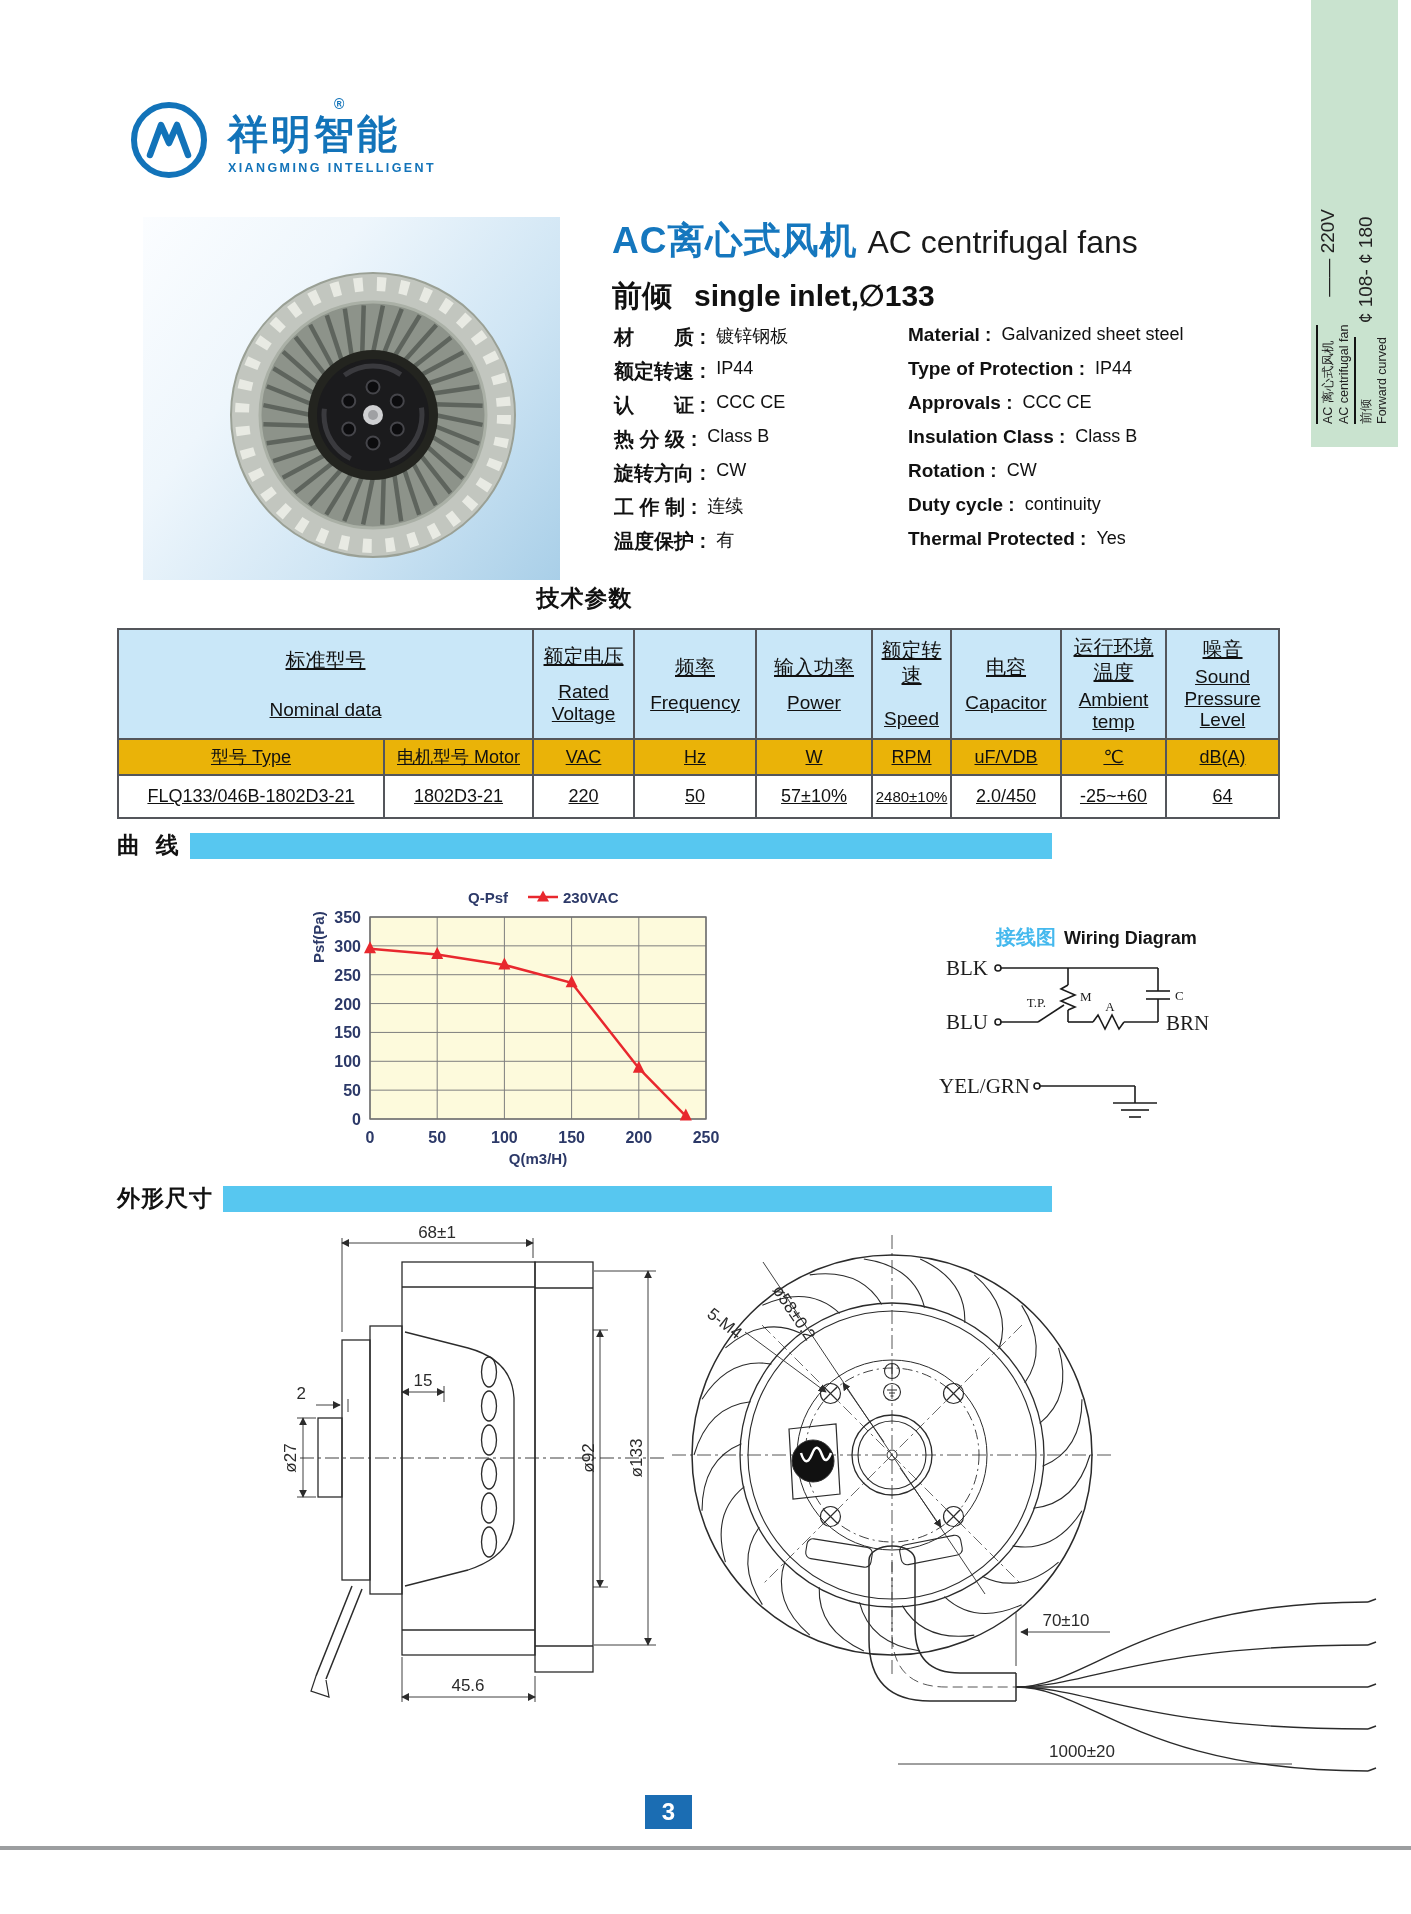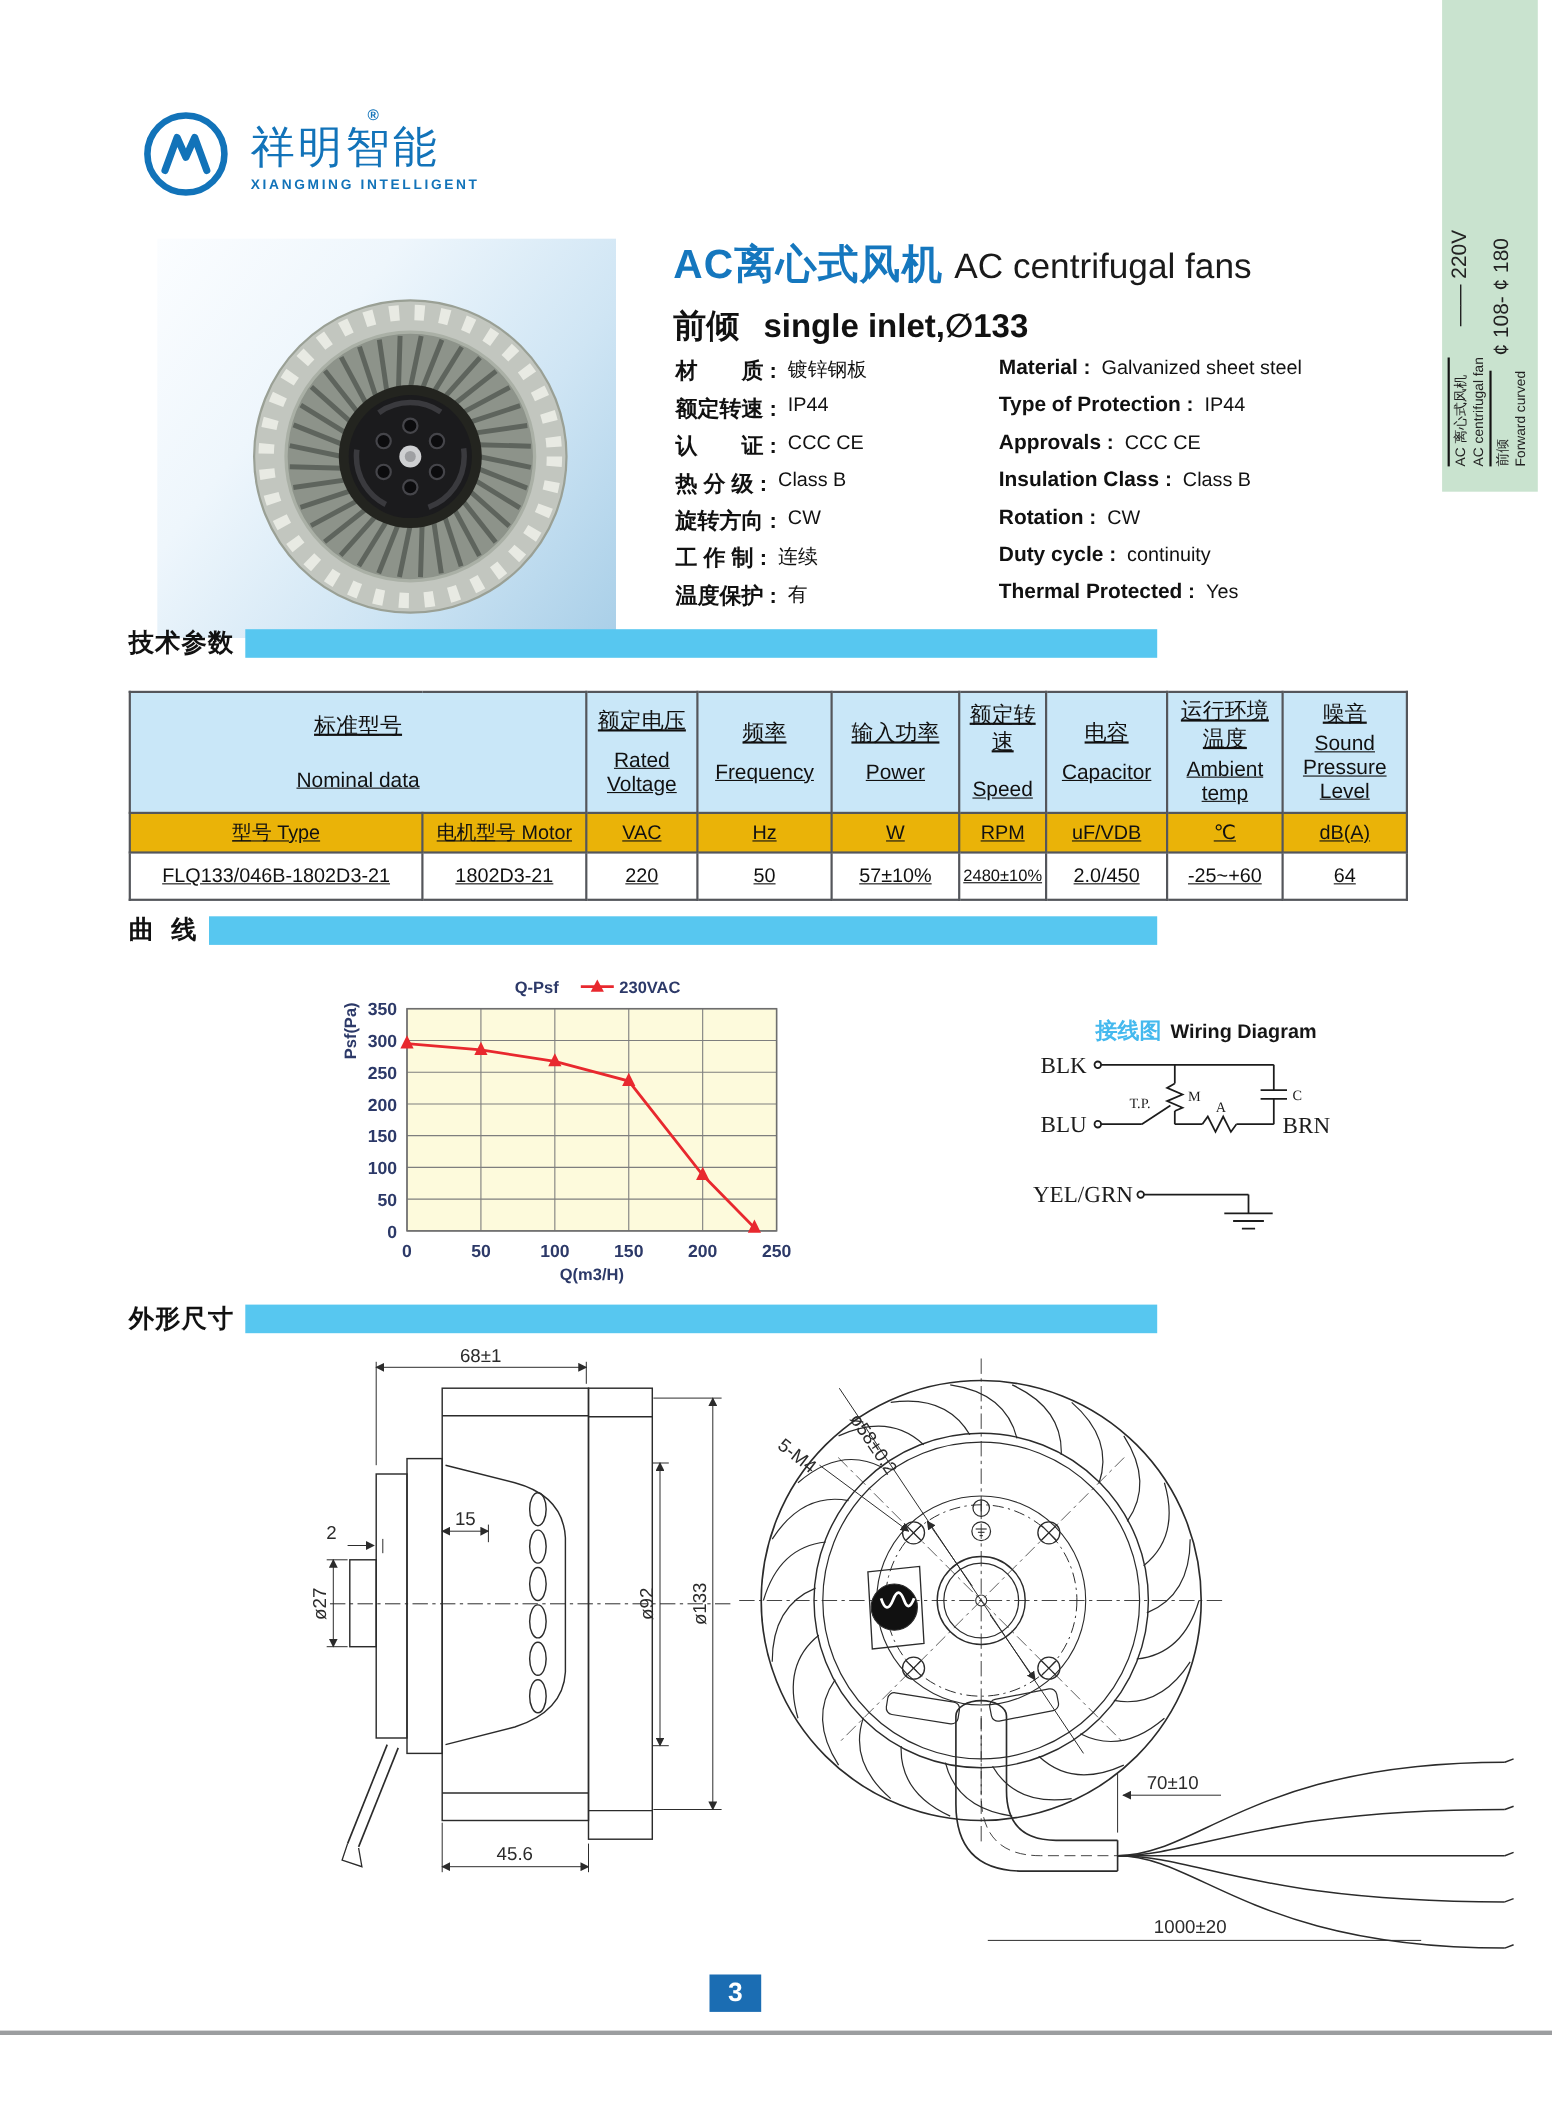--- a/index.html
+++ b/index.html
@@ -4,21 +4,21 @@
 <style>
   html,body{margin:0;padding:0;background:#fff;}
   .page{position:relative;width:1411px;height:1914px;background:#fff;overflow:hidden;
         font-family:"Liberation Sans","DejaVu Sans",sans-serif;color:#111;}
 
   
   .logo{position:absolute;left:126px;top:96px;display:flex;align-items:flex-start;}
   .logo-mark{position:relative;width:88px;height:88px;}
   .logo-reg{position:absolute;left:208px;top:0px;color:#1273b9;font-size:14px;font-weight:bold;}
   .logo-text{margin-left:14px;padding-top:18px;}
-  .logo-cn{color:#1273b9;font-size:40px;font-weight:normal;letter-spacing:3px;line-height:1;}
+  .logo-cn{color:#1273b9;font-size:40px;font-weight:bold;letter-spacing:3px;line-height:1;}
   .logo-en{color:#1273b9;font-size:12.5px;font-weight:bold;letter-spacing:2.4px;margin-top:7px;}
 
   
   .photo{position:absolute;left:143px;top:217px;width:417px;height:363px;overflow:hidden;
          background:linear-gradient(128deg,#fbfdff 0%,#eef6fc 32%,#cfe5f4 66%,#a9cfe8 100%);}
 
   
   .side-tab{position:absolute;left:1311px;top:0;width:87px;height:447px;background:#c9e3cf;}
   .sb-block{position:absolute;transform:rotate(-90deg);transform-origin:top left;display:flex;align-items:flex-start;}
   #sb-a{left:1316px;top:424px;width:372px;height:38px;}
@@ -38,21 +38,21 @@
   .specs-en{position:absolute;left:908px;top:324px;}
   .spec-row{height:34px;display:flex;align-items:flex-start;white-space:nowrap;}
   .spec-label{font-weight:bold;font-size:20px;white-space:pre;}
   .spec-value{font-size:18px;margin-left:10px;}
   .specs-en .spec-label{font-size:19px;}
 
   
   .sec{position:absolute;left:117px;width:935px;display:flex;align-items:center;}
   .sec-label{font-size:23px;font-weight:bold;white-space:pre;letter-spacing:1px;}
   .sec-bar{flex:1;height:26px;background:#57c7f0;margin-left:10px;}
-  #sec-tech{top:569px;} #sec-curve{top:830px;} #sec-dims{top:1183px;}
+  #sec-tech{top:583px;flex-direction:column;} #sec-curve{top:830px;} #sec-dims{top:1183px;}
 
   
   .spec-table{position:absolute;left:117px;top:628px;width:1161px;border-collapse:collapse;table-layout:fixed;text-decoration:underline;}
   .spec-table td{border:2px solid #54565b;text-align:center;vertical-align:middle;padding:0 2px;}
   .spec-table tr.h1 td{background:#c9e7f8;height:108px;}
   .spec-table tr.h2 td{background:#eab308;height:34px;font-size:18px;}
   .spec-table tr.d td{height:41px;font-size:18px;background:#fff;}
   .hc{display:flex;flex-direction:column;justify-content:center;gap:12px;align-items:center;}
   .hc .cn{font-size:20px;line-height:1.25;}
   .hc .en{font-size:19px;line-height:1.15;}

